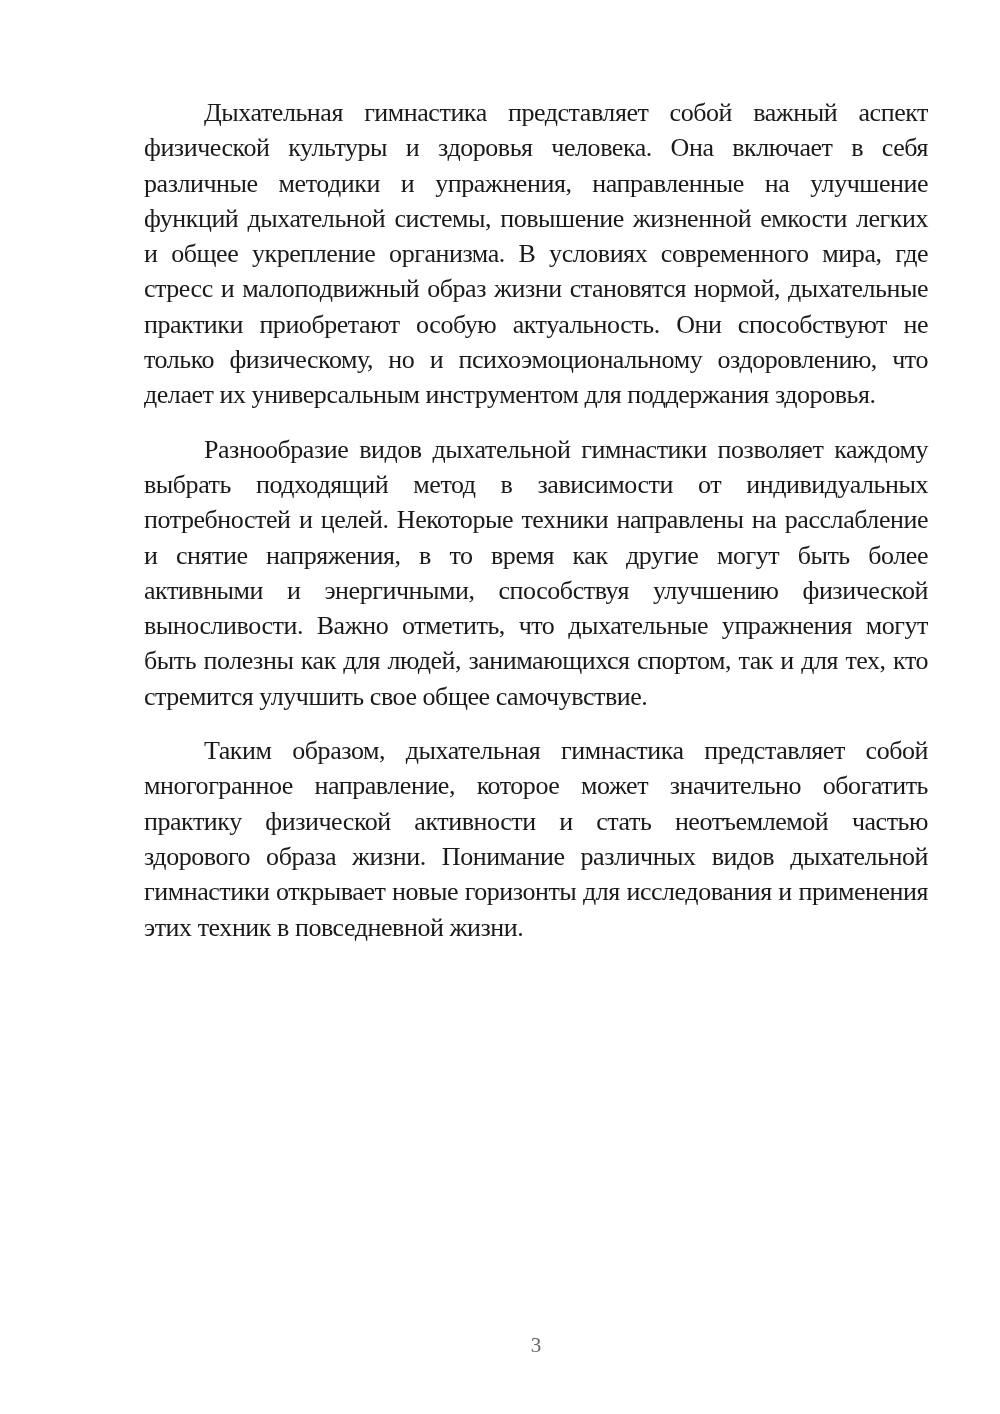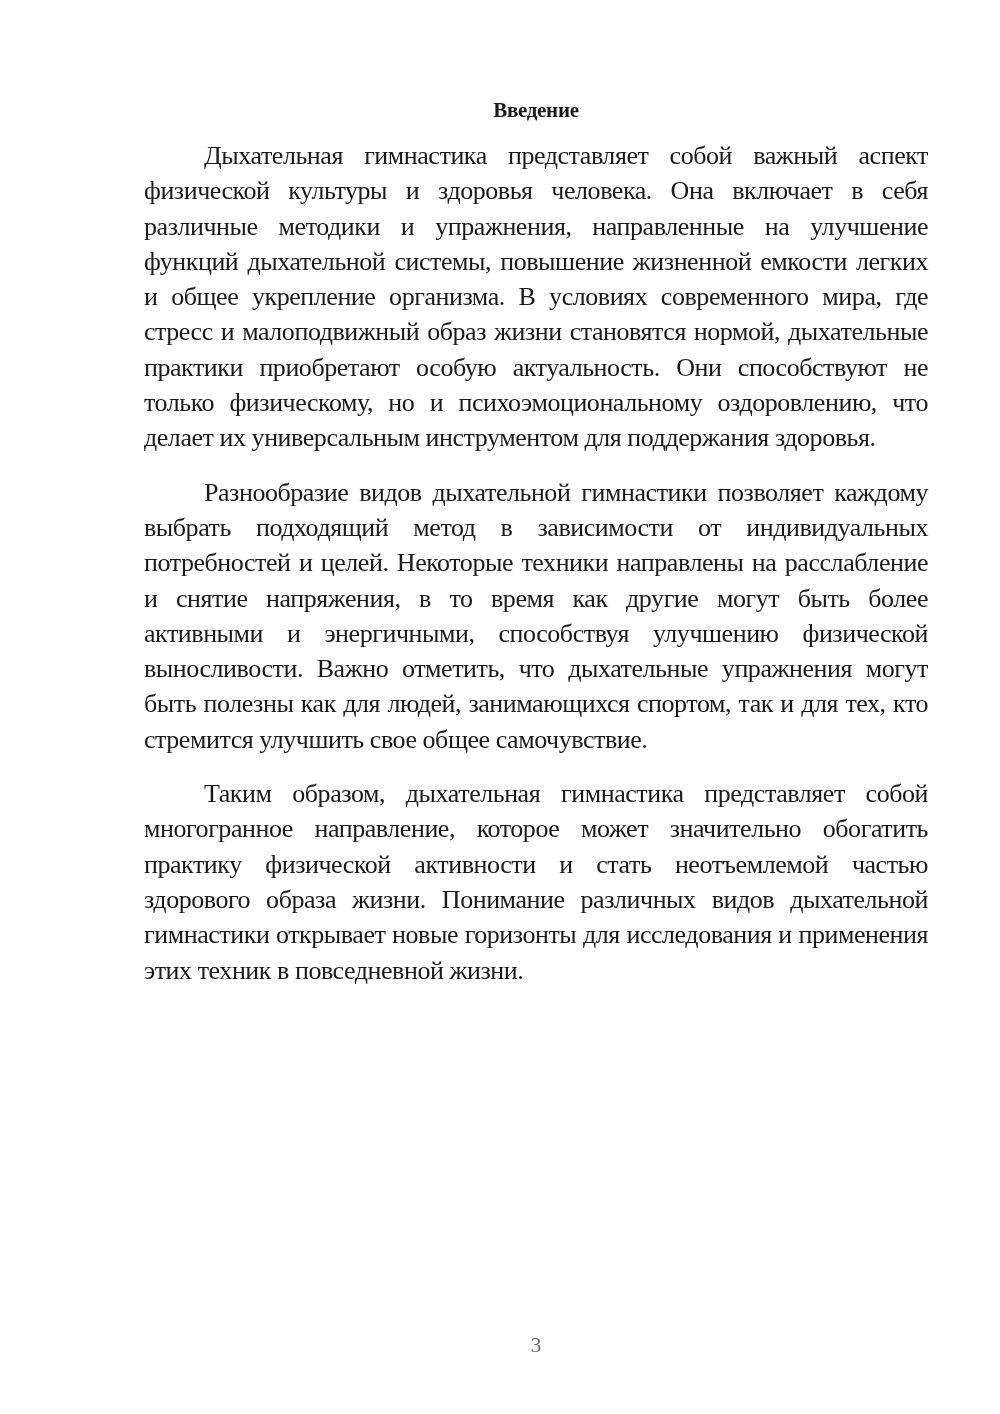--- a/index.html
+++ b/index.html
@@ -47,19 +47,18 @@
       box-sizing: border-box;
       text-align: center;
       font-size: 21px;
       color: #666666;
     }
   </style>
 </head>
 <body>
 
 <div class="page">
-  <h1 class="heading">Введение</h1>
   <p class="para">Дыхательная гимнастика представляет собой важный аспект физической культуры и здоровья человека. Она включает в себя различные методики и упражнения, направленные на улучшение функций дыхательной системы, повышение жизненной емкости легких и общее укрепление организма. В условиях современного мира, где стресс и малоподвижный образ жизни становятся нормой, дыхательные практики приобретают особую актуальность. Они способствуют не только физическому, но и психоэмоциональному оздоровлению, что делает их универсальным инструментом для поддержания здоровья.</p>
   <p class="para">Разнообразие видов дыхательной гимнастики позволяет каждому выбрать подходящий метод в зависимости от индивидуальных потребностей и целей. Некоторые техники направлены на расслабление и снятие напряжения, в то время как другие могут быть более активными и энергичными, способствуя улучшению физической выносливости. Важно отметить, что дыхательные упражнения могут быть полезны как для людей, занимающихся спортом, так и для тех, кто стремится улучшить свое общее самочувствие.</p>
   <p class="para">Таким образом, дыхательная гимнастика представляет собой многогранное направление, которое может значительно обогатить практику физической активности и стать неотъемлемой частью здорового образа жизни. Понимание различных видов дыхательной гимнастики открывает новые горизонты для исследования и применения этих техник в повседневной жизни.</p>
 </div>
 
 <div class="page-number">3</div>
 
 </body></html>

